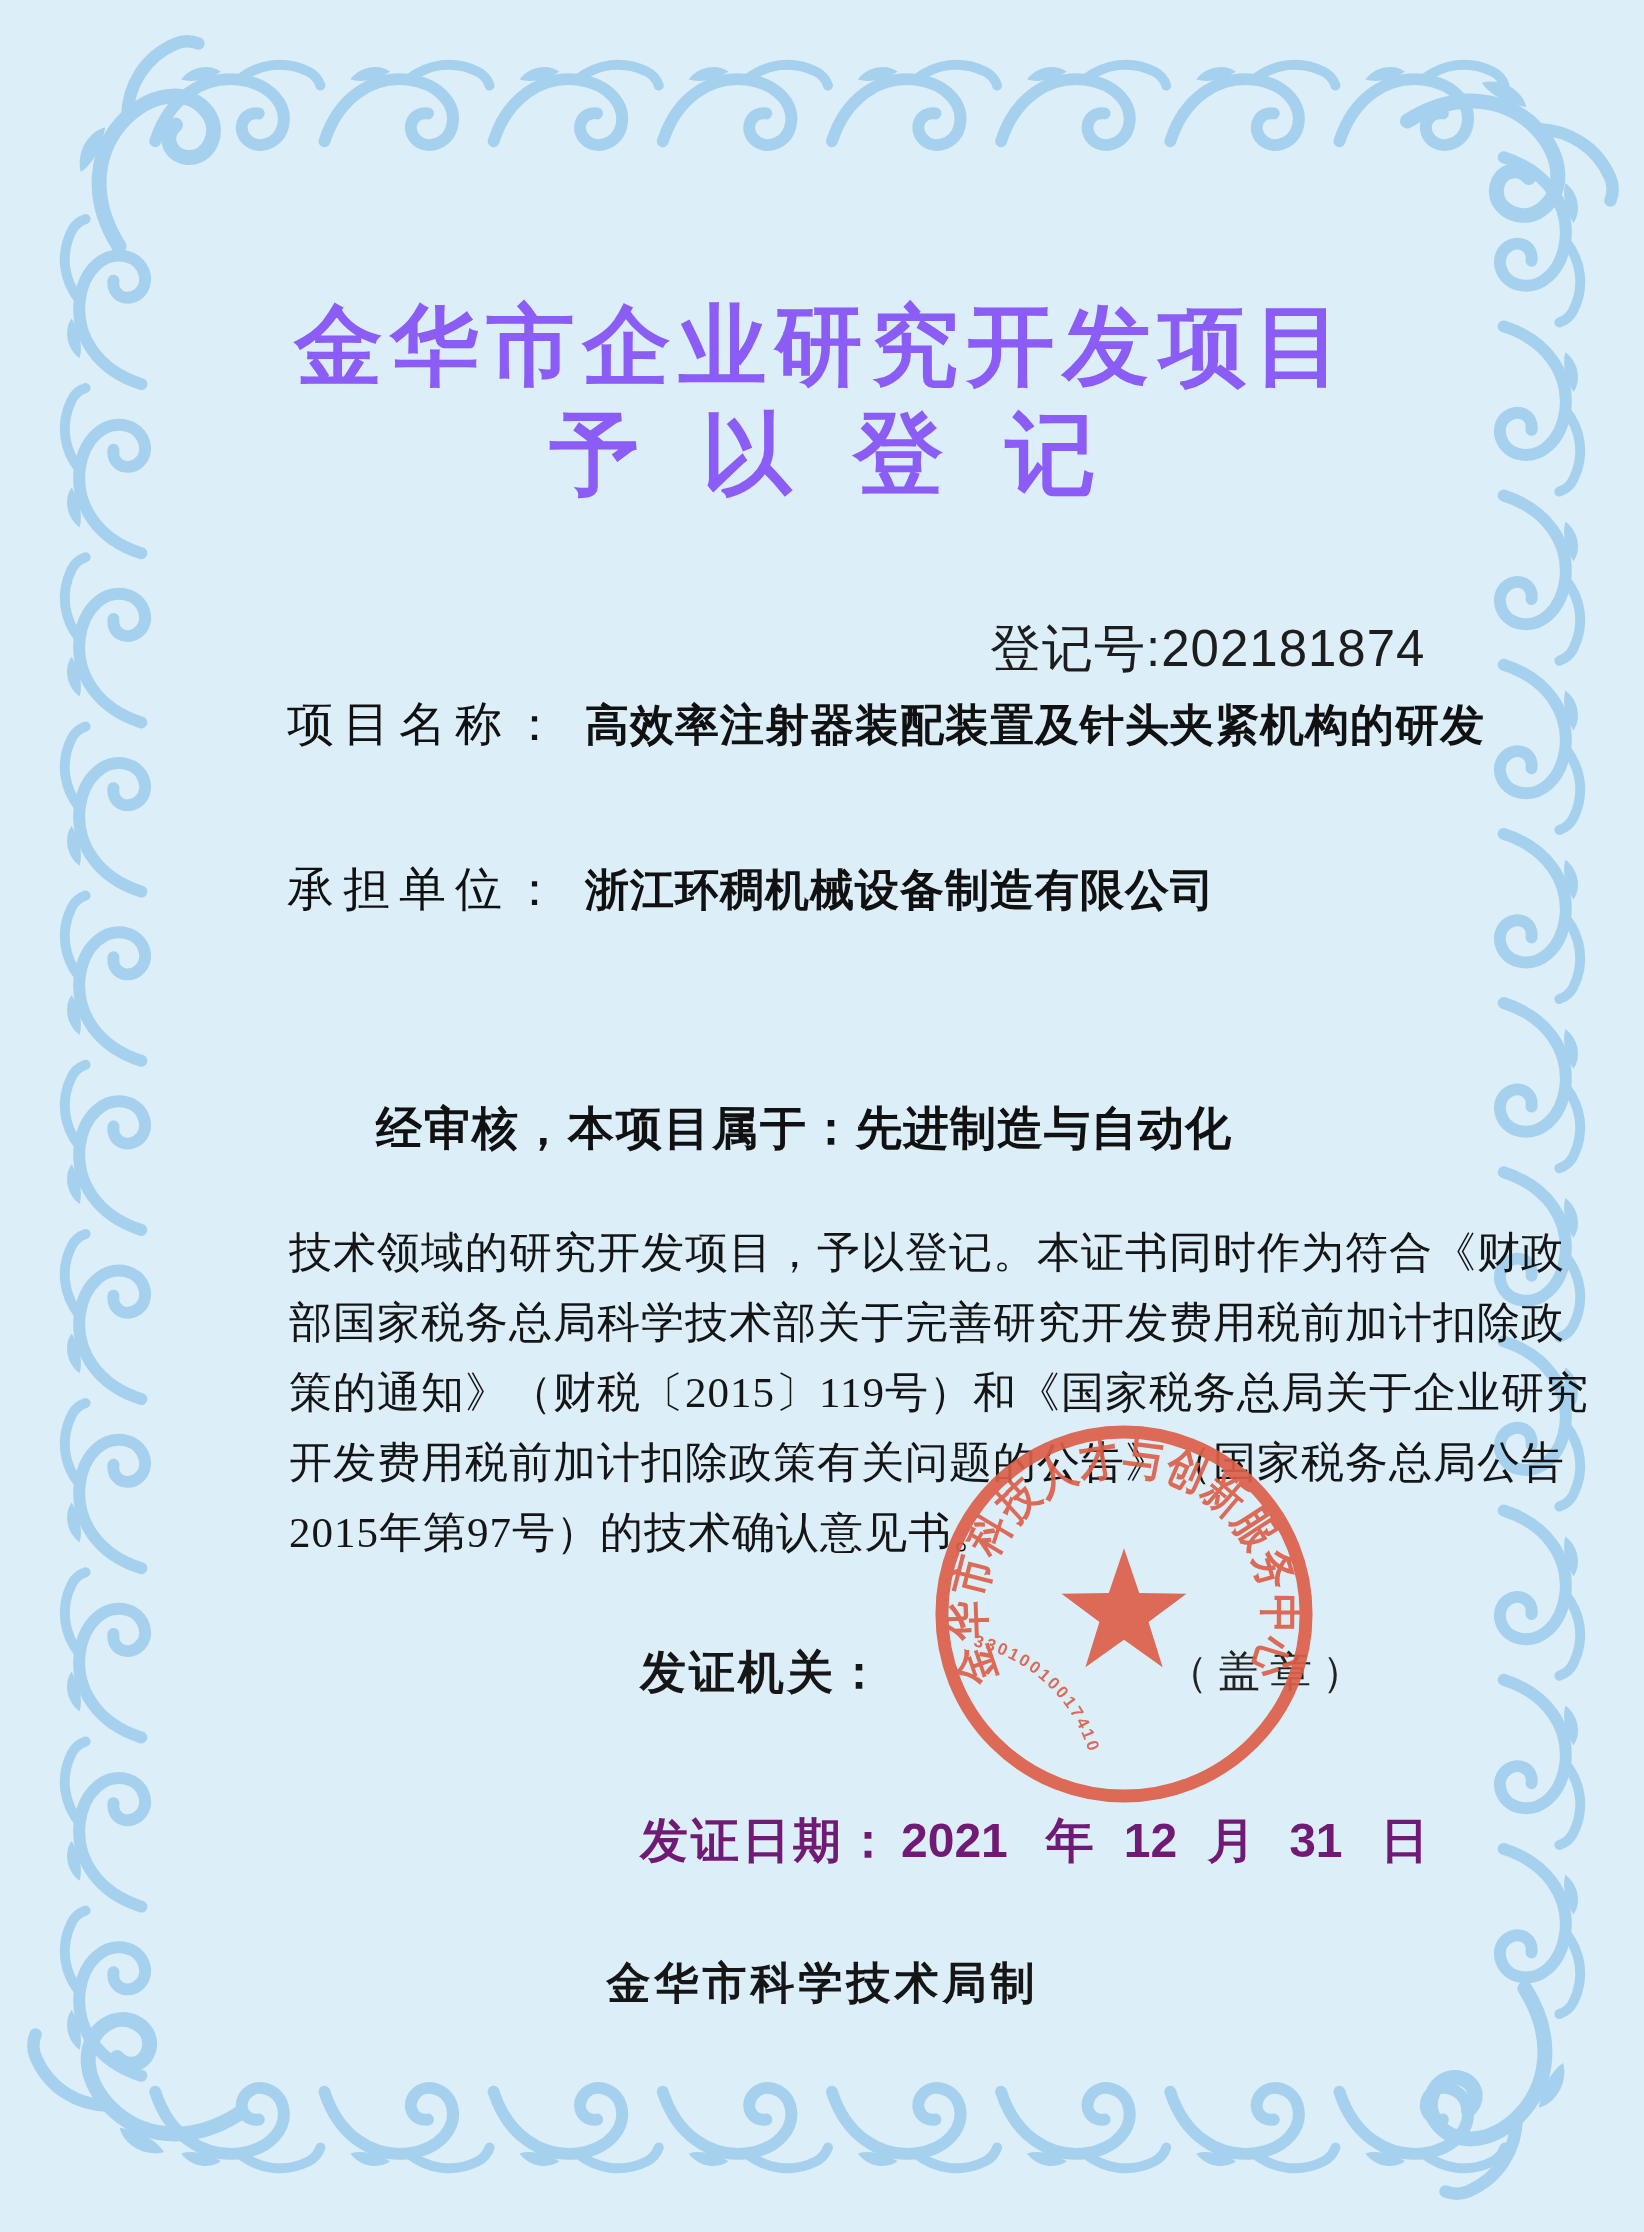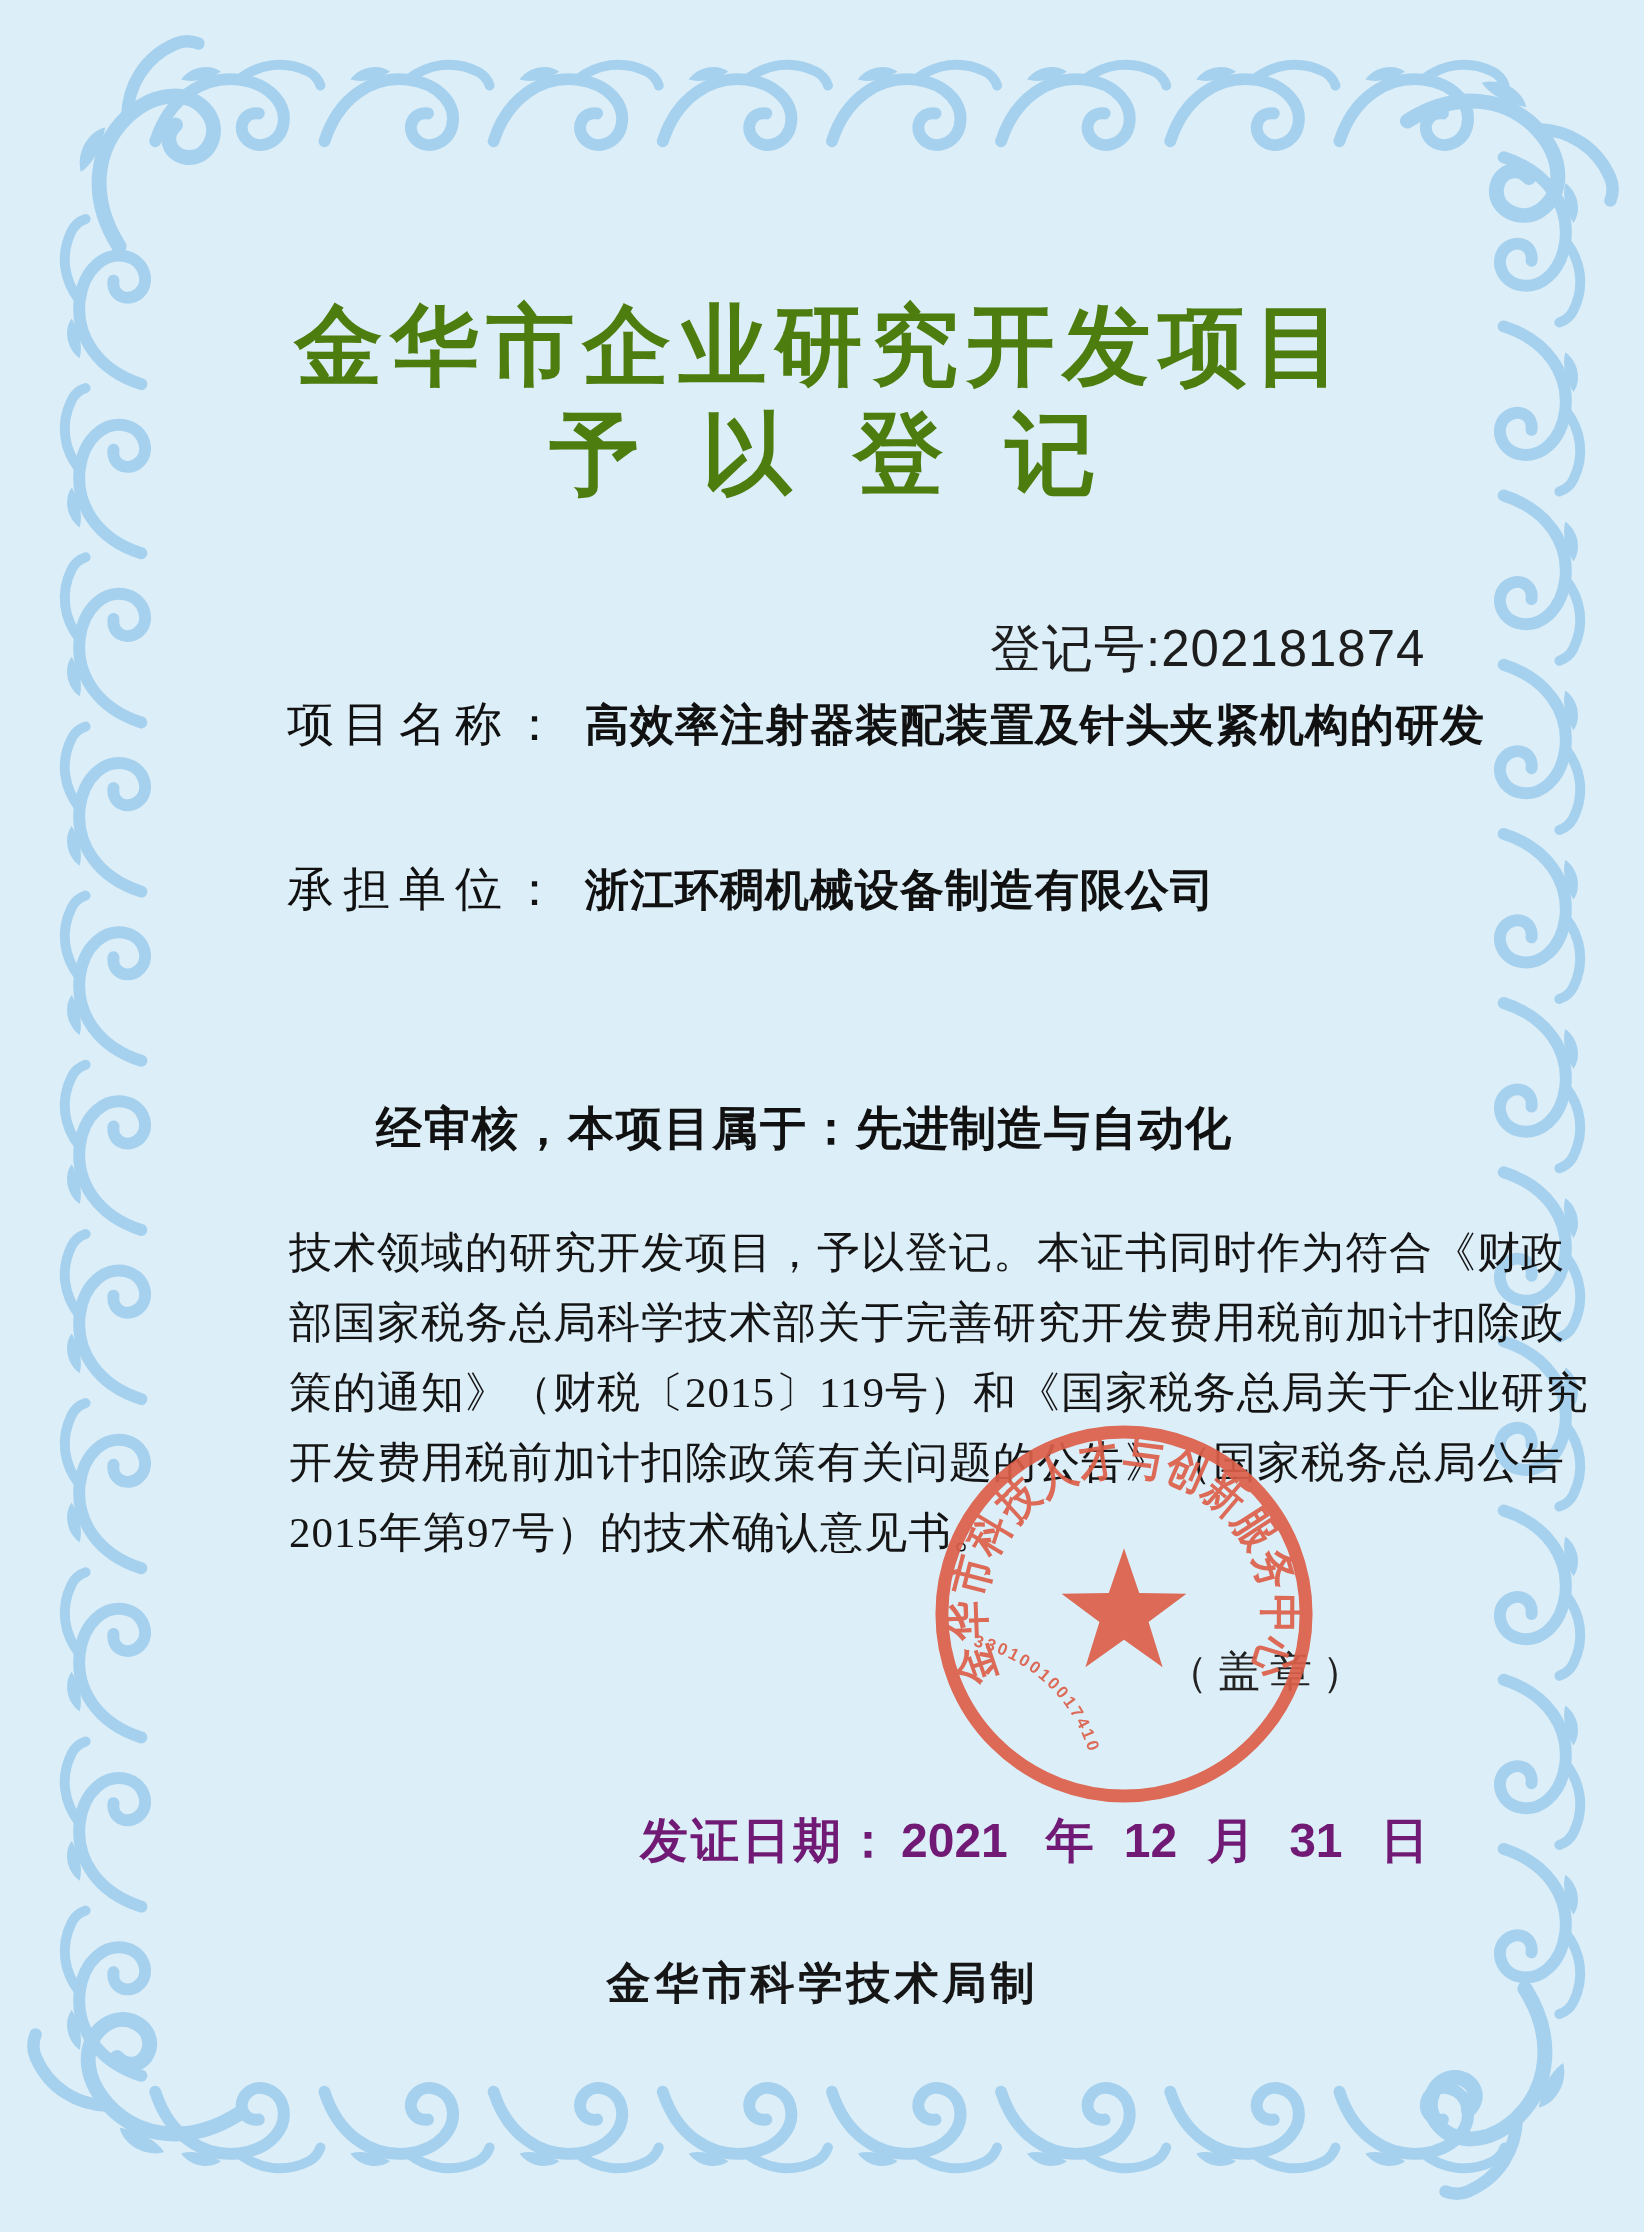--- a/index.html
+++ b/index.html
@@ -13,21 +13,21 @@
     background:#dceef8;color:#1b1b1b;
   }
   .border-svg{position:absolute;left:0;top:0;z-index:1;}
   .bd{stroke:#a6d1ee;fill:none;}
   .bdf{fill:#a6d1ee;}
   .content{position:absolute;left:0;top:0;width:100%;height:100%;z-index:2;}
 
   .title{
     position:absolute;left:0;width:100%;text-align:center;
     font-family:"Liberation Serif","DejaVu Serif",serif;
-    font-weight:700;color:#4d7c0f;
+    font-weight:700;color:#8b5cf6;
   }
   .title-1{top:287px;font-size:88px;letter-spacing:8px;}
   .title-2{top:394px;font-size:90px;letter-spacing:62px;padding-left:62px;box-sizing:border-box;}
 
   .regno{
     position:absolute;left:990px;top:615px;
     font-size:51px;font-weight:400;color:#1d1d1d;letter-spacing:1px;
   }
   .regno .digits{font-family:"Liberation Sans","DejaVu Sans",sans-serif;}
 
@@ -177,20 +177,21 @@
     </div>
 
     <div class="body-par">
       <div class="body-line">技术领域的研究开发项目，予以登记。本证书同时作为符合《财政</div>
       <div class="body-line">部国家税务总局科学技术部关于完善研究开发费用税前加计扣除政</div>
       <div class="body-line">策的通知》（财税〔2015〕119号）和《国家税务总局关于企业研究</div>
       <div class="body-line">开发费用税前加计扣除政策有关问题的公告》（国家税务总局公告</div>
       <div class="body-line">2015年第97号）的技术确认意见书。</div>
     </div>
 
+    <div class="issuing-row">发证机关：</div>
 
     <div class="seal-note">（盖章）</div>
 
     <svg class="seal-svg" width="398" height="398" viewBox="0 0 400 400" aria-hidden="true">
       <circle cx="200" cy="200" r="183" fill="none" stroke="#dc5f49" stroke-width="13"></circle>
       <path fill="#dc5f49" d="M200,134 L215.3,179 L262.8,179.6 L224.7,208 L238.8,253.4 L200,226
                L161.2,253.4 L175.3,208 L137.2,179.6 L184.7,179 Z"></path>
       <path id="sealArc" fill="none" d="M73.5,264.5 A142,142 0 1 1 326.5,264.5"></path>
       <path id="sealSerialArc" fill="none" d="M48.4,232.2 A155,155 0 0 1 167.8,351.6"></path>
       <text class="seal-arc" font-size="46" fill="#dc5f49" letter-spacing="2">

